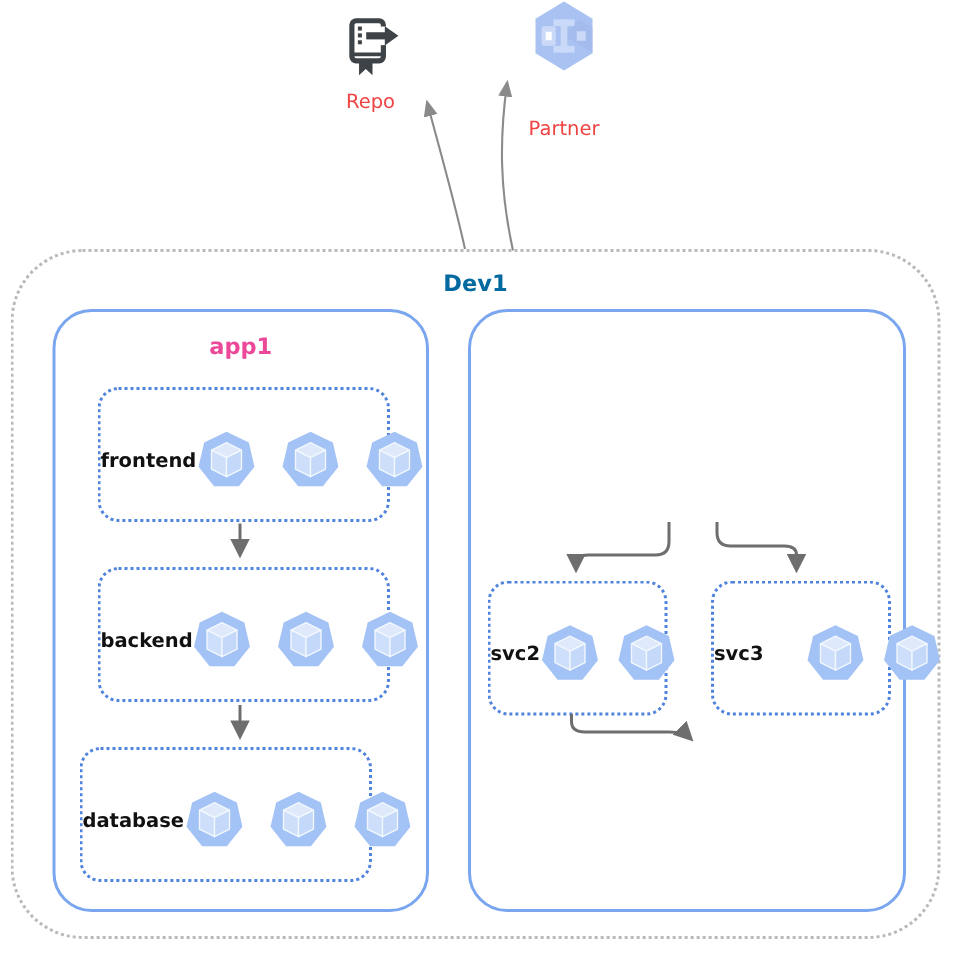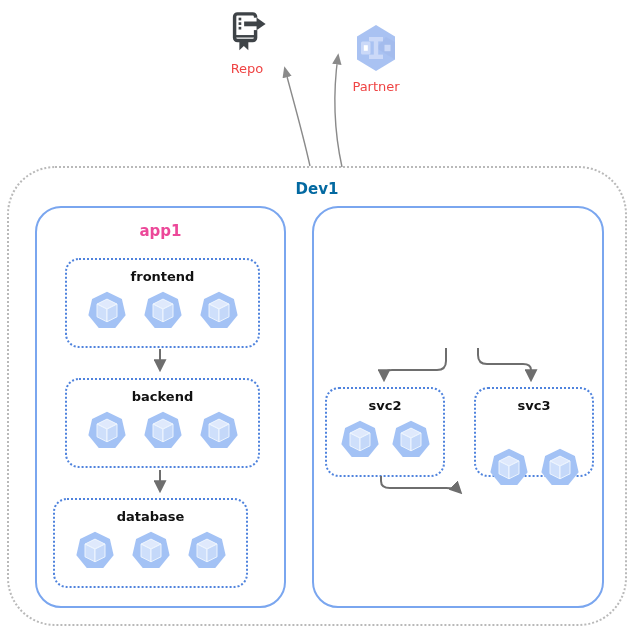--- a/index.html
+++ b/index.html
@@ -22,21 +22,21 @@
     position:absolute;top:206px;height:402px;border:2px solid #7aa6ef;border-radius:26px;
     background:#fff;box-sizing:border-box;
   }
   .app.app1{left:35px;width:251px;}
   .app.app2{left:312px;width:292px;}
   .app-label{position:absolute;left:0;right:0;top:14px;text-align:center;
     font-size:15px;font-weight:bold;color:#ec4899;}
   
   .svc{
     position:absolute;border:2px dotted #4f83dd;border-radius:14px;background:#fff;
-    box-sizing:border-box;display:flex;flex-direction:column;align-items:center;
+    box-sizing:border-box;display:flex;flex-direction:row;align-items:center;
   }
   .svc-label{font-size:13px;font-weight:bold;color:#111;margin-top:9px;}
   .pods{display:flex;gap:16px;margin-top:6px;align-items:center;justify-content:center;}
   .pods.tight{gap:11px;}
   .pod{width:40px;height:40px;flex:0 0 auto;}
   
   .svc.frontend{left:28px;top:50px;width:195px;height:90px;}
   .svc.backend {left:28px;top:170px;width:195px;height:90px;}
   .svc.database{left:16px;top:290px;width:195px;height:90px;}
   
@@ -74,21 +74,21 @@
         <rect x="13.2" y="17.6" width="2.8" height="2.8" fill="#3e4347"></rect>
         <rect x="18" y="8" width="24" height="13" fill="#ffffff"></rect>
         <rect x="19" y="12" width="14" height="5" fill="#3e4347"></rect>
         <polygon points="32,7.8 41.5,14.5 32,21.2" fill="#3e4347"></polygon>
         <path d="M14,31 v11 l4.7,-4.4 l4.7,4.4 v-11 z" fill="#3e4347"></path>
       </svg>
     </span>
     <span class="lbl">Repo</span>
   </div>
 
-  <div class="ext-node" style="left:344px;top:24px;width:64px;">
+  <div class="ext-node" style="left:344px;top:0;width:64px;gap:24px;">
     <span>
       <svg width="46" height="48" viewBox="0 0 46 48">
         <polygon points="23,1 42,12.5 42,35.5 23,47 4,35.5 4,12.5" fill="#a9c2f2"></polygon>
         <polygon points="23,24 42,35.5 42,18 33,13" fill="#a0b8ea" opacity="0.55"></polygon>
         <rect x="16" y="13" width="14" height="4.4" fill="#cbd9f8"></rect>
         <rect x="16" y="30.6" width="14" height="4.4" fill="#cbd9f8"></rect>
         <rect x="20.8" y="13" width="4.4" height="22" fill="#cbd9f8"></rect>
         <rect x="8" y="17.5" width="9.5" height="13" rx="1.5" fill="#cbd9f8"></rect>
         <rect x="10.8" y="21.2" width="4" height="5.6" fill="#ffffff"></rect>
         <rect x="31.5" y="20.8" width="6" height="6.4" fill="#cbd9f8"></rect>

